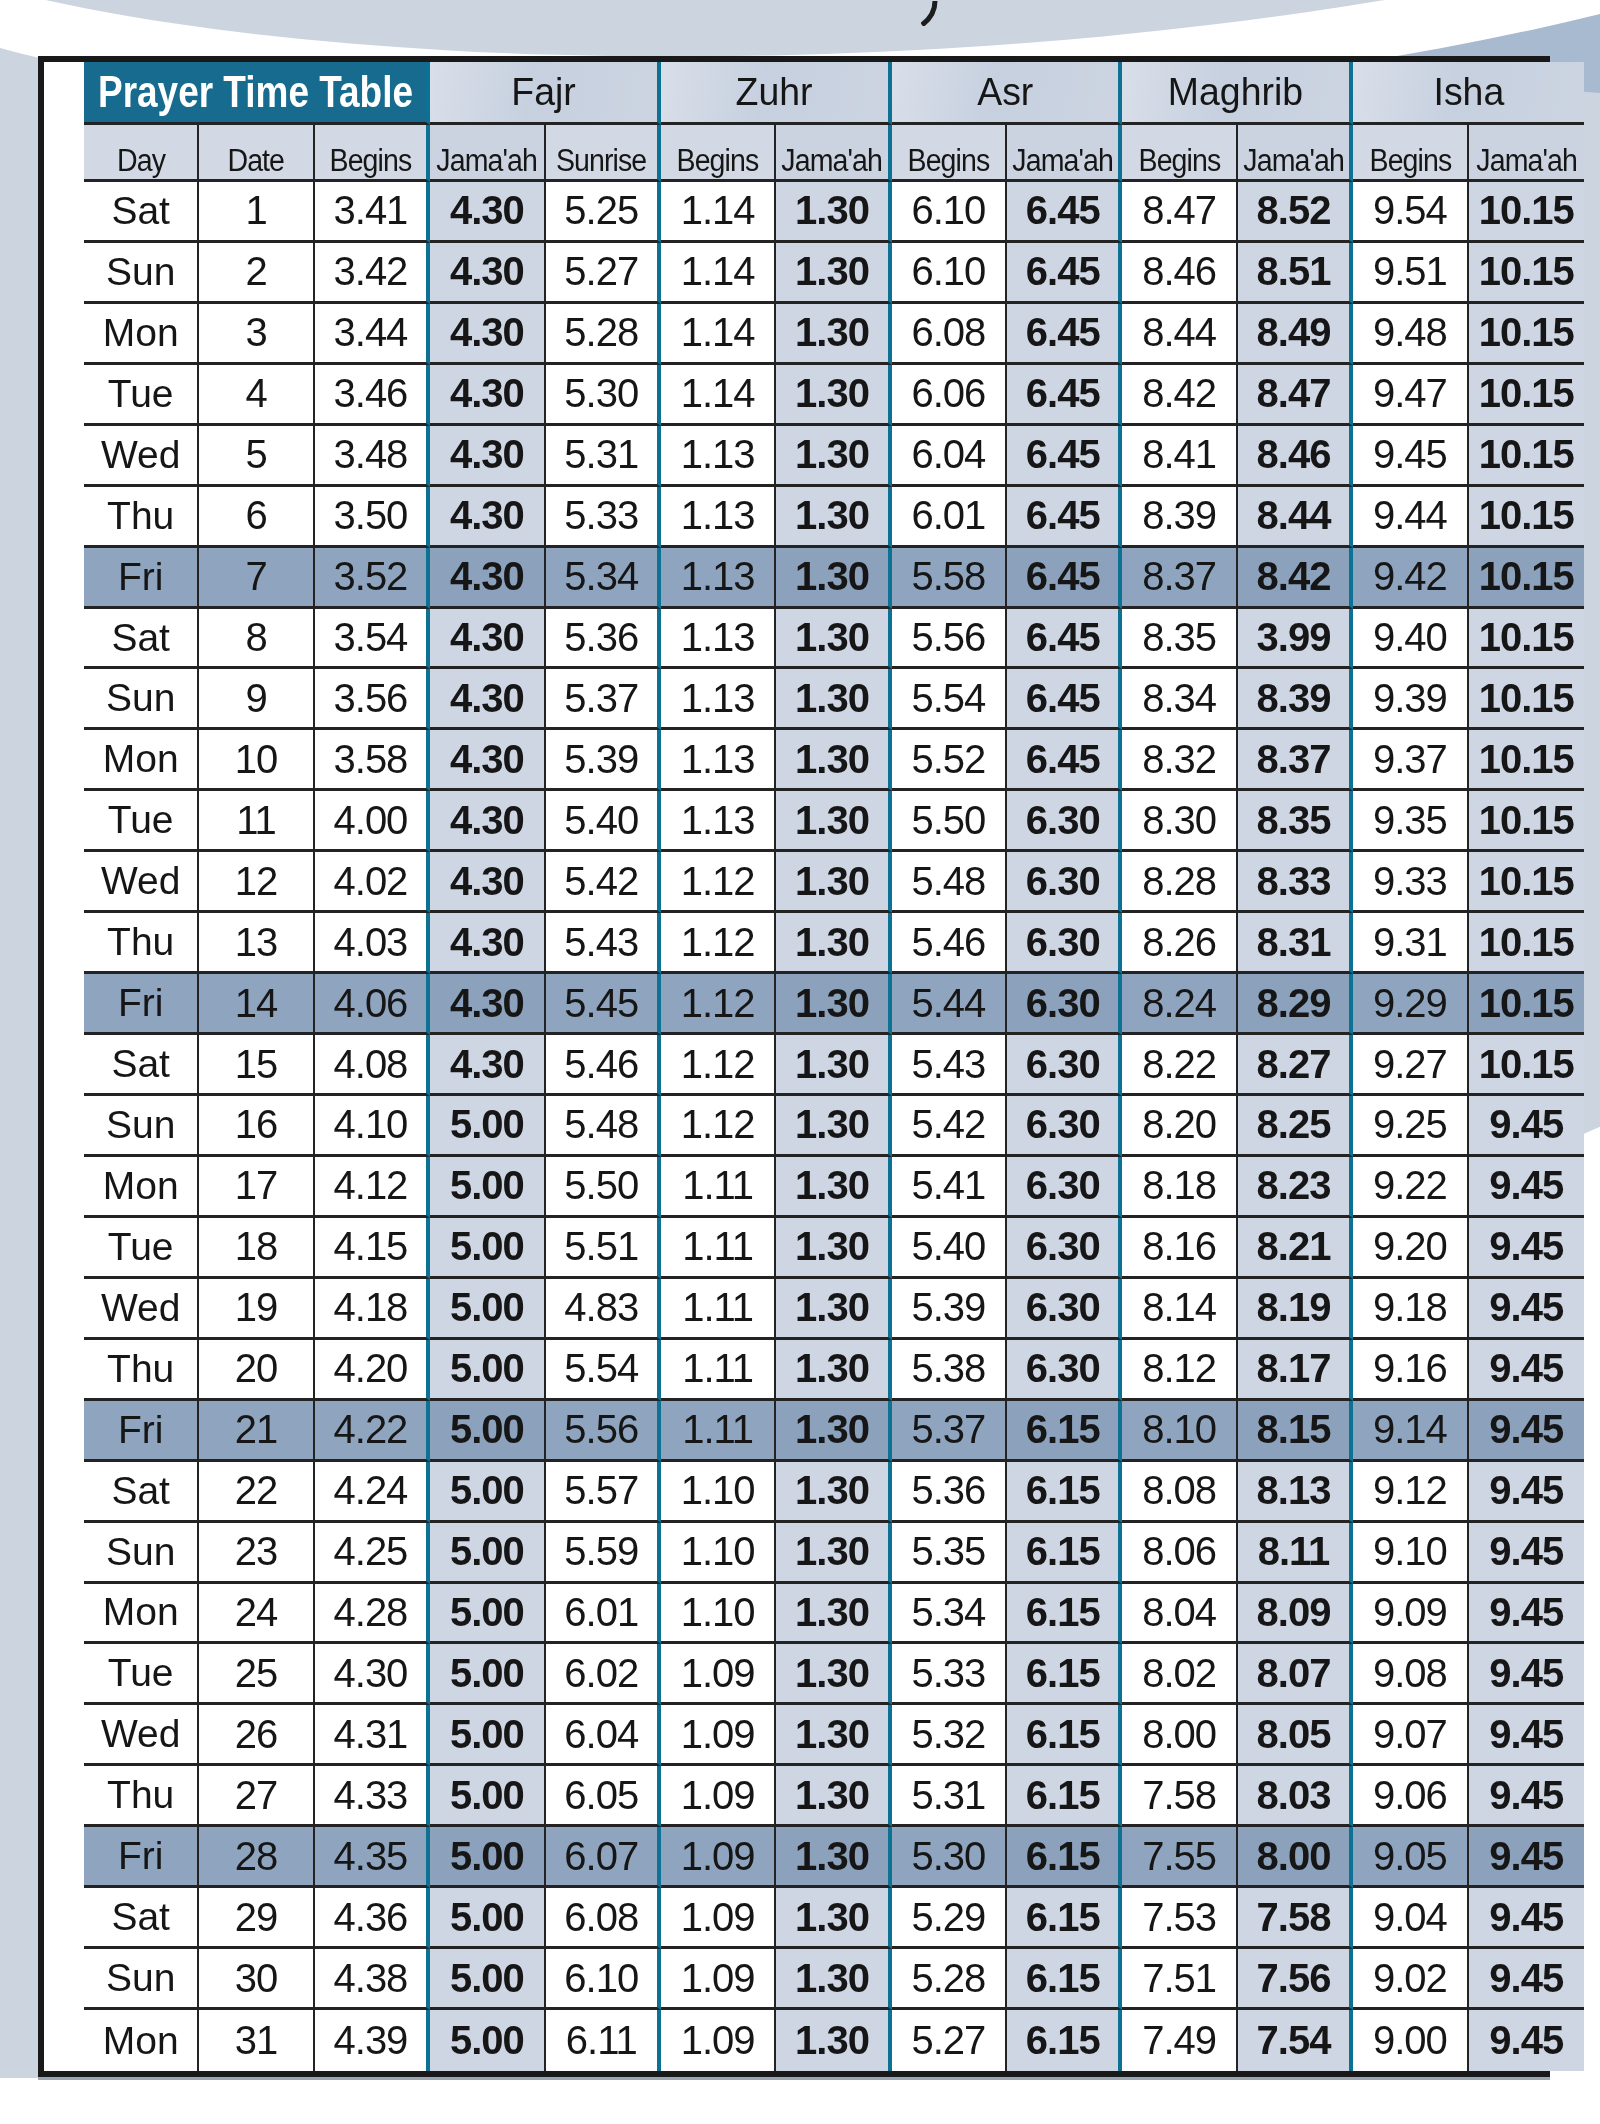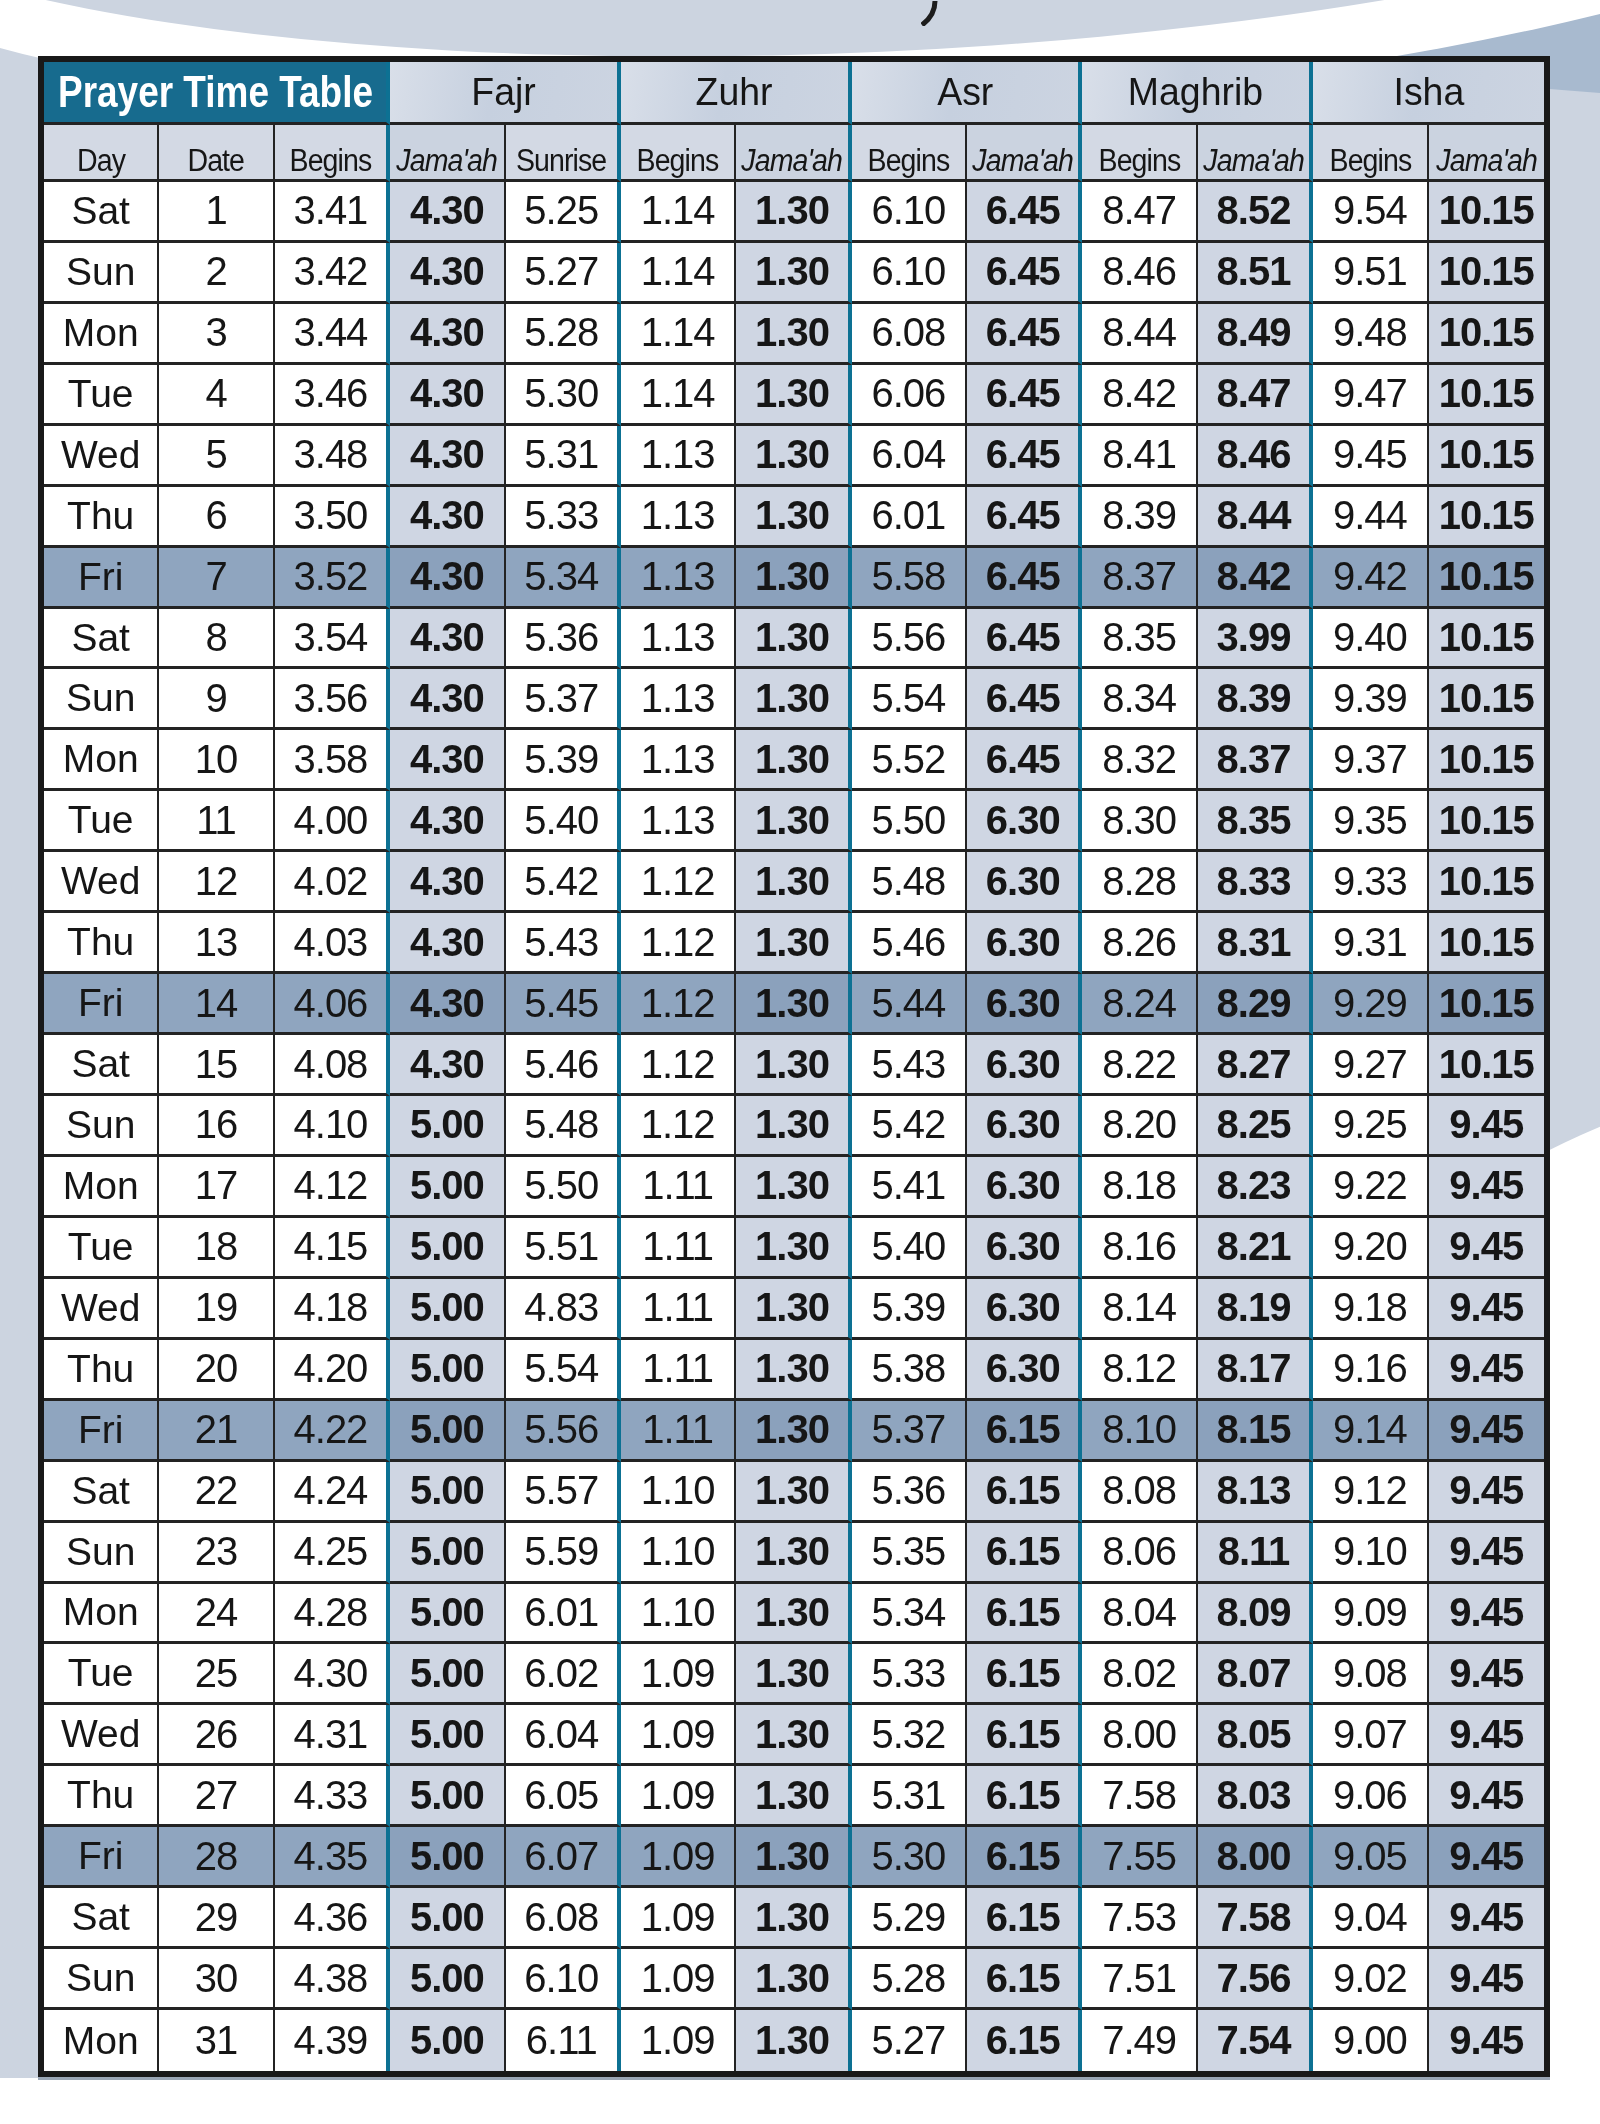--- a/index.html
+++ b/index.html
@@ -34,20 +34,21 @@
   
   .tbl-wrap{
     position:absolute;z-index:5;left:38px;top:56px;width:1512px;height:2021px;
     border:6px solid #191919;box-sizing:border-box;background:#ffffff;
     box-shadow:0 3px 0 #9aa6b5;
   }
   .tbl{
     display:grid;width:100%;height:100%;
     grid-template-columns:repeat(13,1fr);
     grid-template-rows:63px 57px repeat(31,1fr);
+    margin-left:40px;
   }
   .cell{
     display:flex;align-items:center;justify-content:center;
     border-right:2px solid #232323;border-bottom:3px solid #232323;
     box-sizing:border-box;color:#161616;white-space:nowrap;overflow:visible;
   }
   .c12{border-right:none;}
   .c2,.c4,.c6,.c8,.c10,.g-sep{border-right:4px solid #0d7193 !important;}
   .last-row{border-bottom:none !important;}
   
@@ -57,21 +58,21 @@
   }
   .title-cell>span{transform:scaleX(.84);}
   .group-cell{
     grid-column:span 2;
     background:linear-gradient(100deg,#d9dfe9 0%,#c6d0df 45%,#ccd4e1 100%);
     font-weight:400;font-size:39px;letter-spacing:0;
   }
   .group-cell>span{transform:scaleX(.96);}
   .colh{background:#d3d9e4;font-size:31px;align-items:flex-end;}
   .colh>span{transform:scaleX(.92);letter-spacing:-1px;}
-  .colh.shaded{background:#cbd3e0;font-style:italic;}
+  .colh.shaded{background:#cbd3e0;}
   
   .d{font-size:40px;letter-spacing:-1px;background:#ffffff;}
   .d.c0{font-size:39px;letter-spacing:0;}
   .d.shaded{background:#cfd6e3;font-weight:700;}
   .d.friday{background:#8fa5bf;text-align:center;}
   .d.friday.shaded{background:#8ba1bc;}
 </style>
 </head>
 <body>
 

